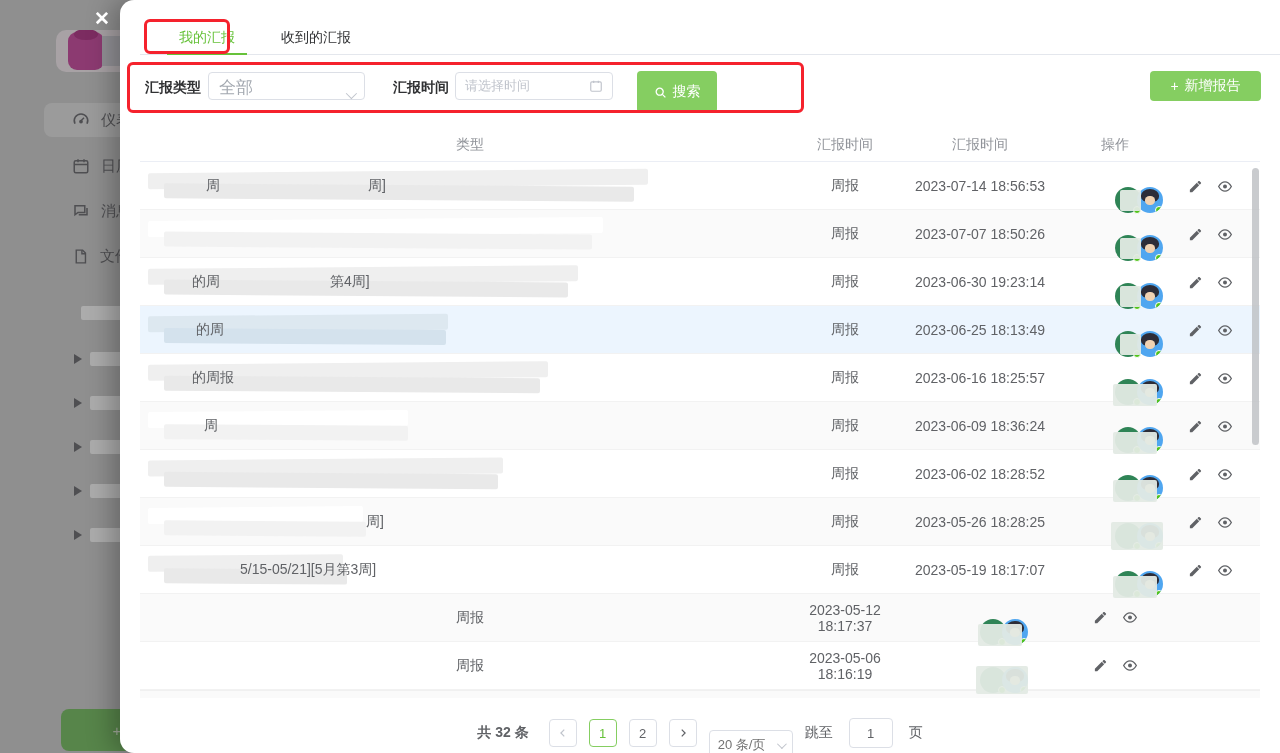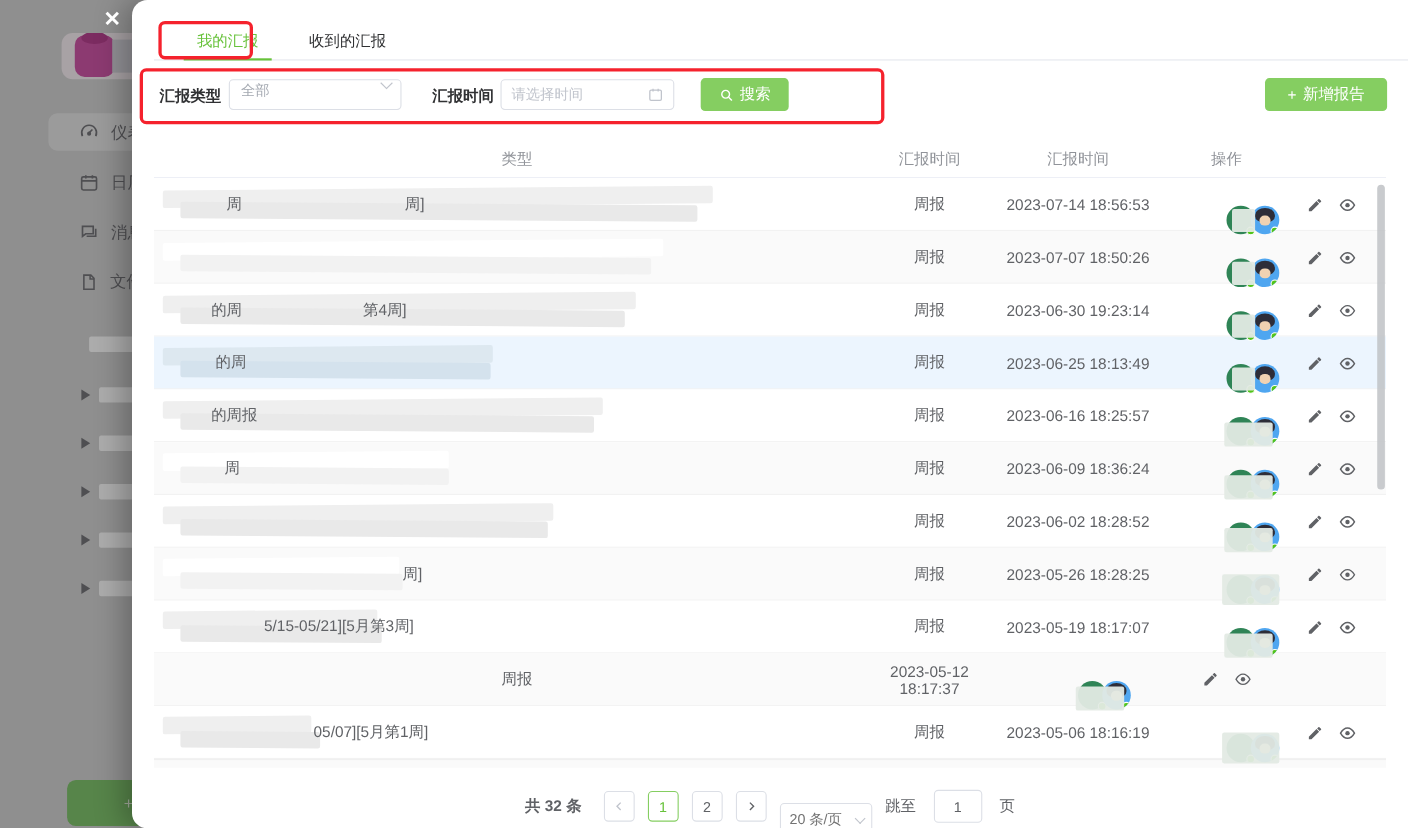--- a/index.html
+++ b/index.html
@@ -48,31 +48,31 @@
   
   .annotation { position:absolute; border:3px solid #f5222d; border-radius:6px; z-index:25;
     pointer-events:none; }
   .ann-tab { left:24px; top:19px; width:86px; height:35px; }
   .ann-filters { left:7px; top:62px; width:677px; height:51px; }
 
   
   .flabel { position:absolute; top:79px; font-size:14px; font-weight:bold; color:#303133; }
   .fl-type { left:25px; } .fl-time { left:273px; }
   .select-box { position:absolute; left:88px; top:72px; width:157px; height:28px;
-    border:1px solid #dcdfe6; border-radius:4px; background:#fff; display:flex; align-items:flex-start;
-    padding:0 10px; font-size:13px; color:#a3a8b0; cursor:pointer; }
+    border:1px solid #dcdfe6; border-radius:4px; background:#fff; display:flex; align-items:flex-end;
+    padding:0 10px; font-size:17px; color:#a3a8b0; cursor:pointer; }
   .select-box .caret { margin-left:auto; width:8px; height:8px; border-right:1.5px solid #c0c4cc;
     border-bottom:1.5px solid #c0c4cc; transform:rotate(45deg) translateY(-2px); }
   .date-box { position:absolute; left:335px; top:72px; width:158px; height:28px;
     border:1px solid #dcdfe6; border-radius:4px; background:#fff; display:flex; align-items:center;
     padding:0 9px; font-size:13px; color:#c0c4cc; cursor:text; }
   .date-box svg { margin-left:auto; }
   .btn-green { border:none; border-radius:4px; background:#85ce61; color:#fff; font-size:14px;
     display:flex; align-items:center; justify-content:center; gap:6px; cursor:pointer; }
-  .search-btn { position:absolute; left:517px; top:71px; width:80px; height:30px; }
+  .search-btn { position:absolute; left:517px; top:71px; width:80px; height:42px; }
   .add-btn { position:absolute; left:1030px; top:71px; width:111px; height:30px; }
 
   
   .thead, .trow { display:grid; grid-template-columns:660px 90px 180px 90px 100px; }
   .thead { position:absolute; left:20px; top:129px; width:1120px; height:33px;
     border-bottom:1px solid #ebeef5; align-items:center; font-size:14px; color:#909399; }
   .th { text-align:center; } .th.name { text-align:left; padding-left:12px; }
   .tbody { position:absolute; left:20px; top:162px; width:1120px; }
   .trow { height:48px; border-bottom:1px solid #f2f2f2; align-items:center; background:#fff;
     cursor:pointer; }
@@ -570,24 +570,20 @@
       </span>
       <span class="op-icon">
         <svg width="17" height="17" viewBox="0 0 24 24">
                 <path d="M12 5C6.5 5 2.5 12 2.5 12s4 7 9.5 7 9.5-7 9.5-7-4-7-9.5-7z" fill="none" stroke="#606266" stroke-width="2"></path>
                 <circle cx="12" cy="12" r="3" fill="#606266"></circle>
               </svg>
       </span>
     </div>
   </div>
         <div class="trow">
-    <div class="cell name">
-      <span class="smudge" style="width: 135px;"></span>
-    <span class="frag" style="left: 145px;">05/07][5月第1周]</span>
-          </div>
     <div class="cell">周报</div>
     <div class="cell">2023-05-06 18:16:19</div>
     <div class="cell">
       <span class="avwrap mode-covered">
         <span class="av av-green">
                 <span class="dot"></span>
               </span>
         <span class="av av-blue">
                 <span class="hair"></span>
                 <span class="face"></span>

